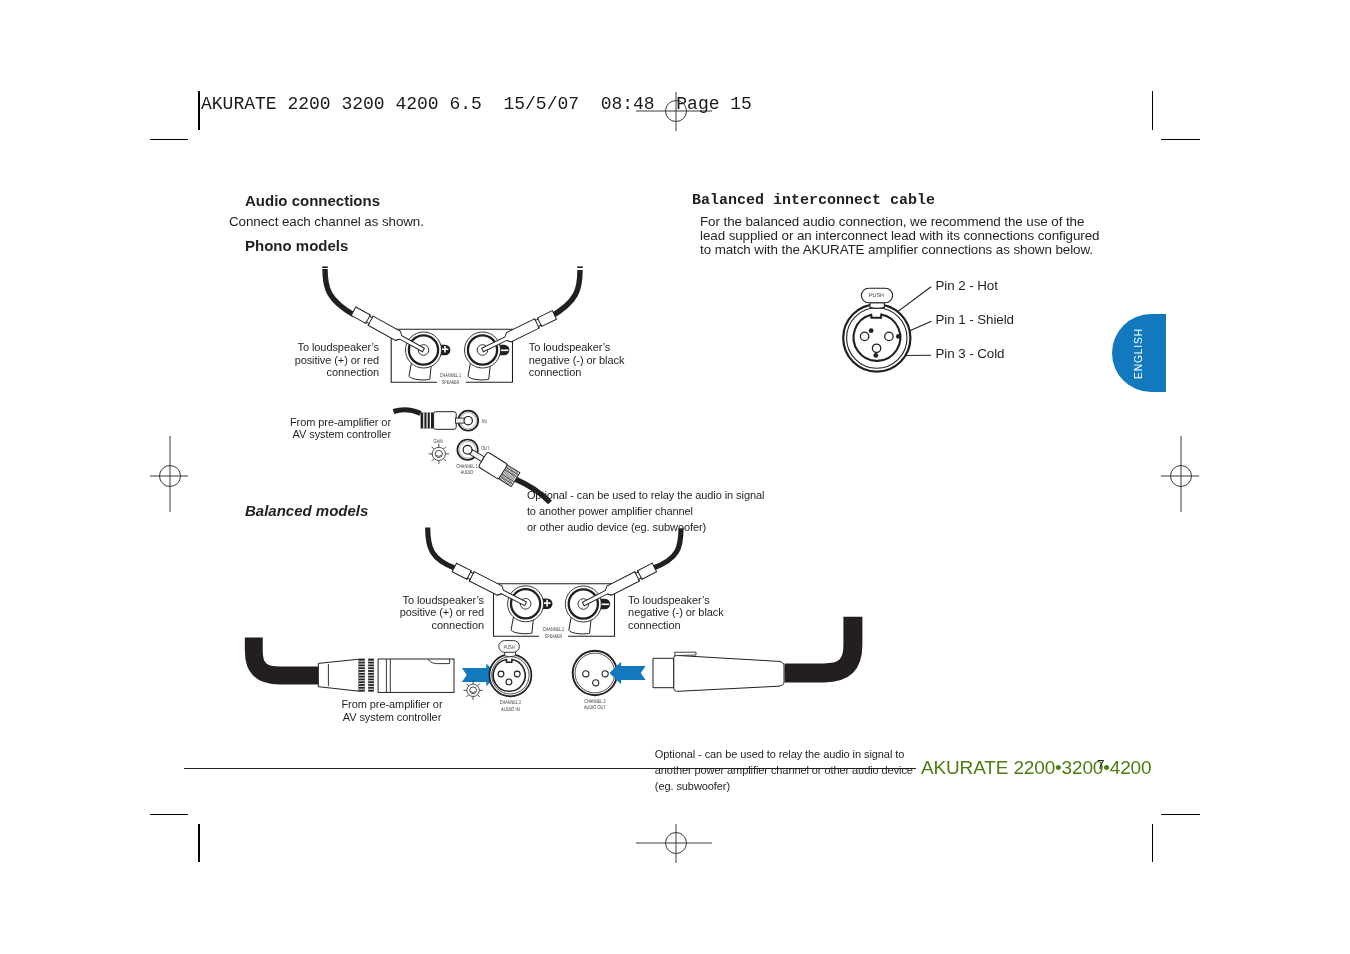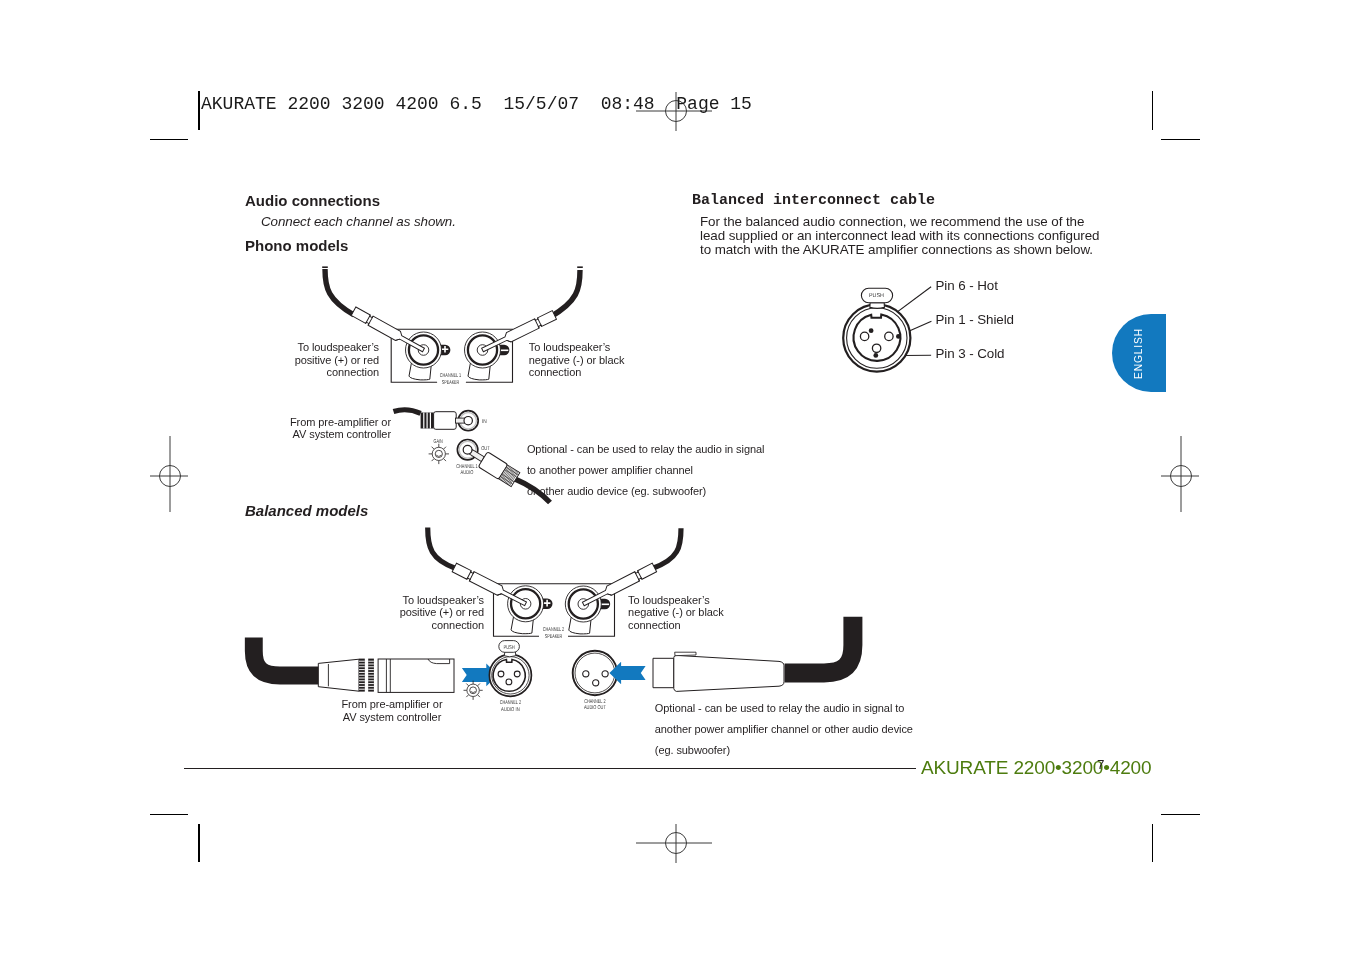--- a/index.html
+++ b/index.html
@@ -5,21 +5,21 @@
 <style>
   html,body{margin:0;padding:0;background:#ffffff;}
   body{width:1350px;height:954px;position:relative;overflow:hidden;
        font-family:"Liberation Sans",sans-serif;color:#231f20;
        -webkit-font-smoothing:antialiased;}
   .abs{position:absolute;}
   .mono{font-family:"Liberation Mono",monospace;}
   .hd{font-size:15px;font-weight:bold;line-height:14px;white-space:nowrap;}
   .bd{font-size:13.4px;letter-spacing:-0.08px;line-height:14.0px;white-space:pre-line;}
   .lbl{font-size:11px;letter-spacing:-0.08px;line-height:12.5px;white-space:pre-line;}
-  .lbl.wide{line-height:21px;}
+  .lbl.wide{line-height:16px;margin-top:48px;}
   .lbl.r{text-align:right;}
   svg{display:block;overflow:visible;}
   svg text{text-rendering:geometricPrecision;will-change:opacity;}
   .abs{will-change:opacity;}
   .panel-txt{font-family:"Liberation Sans",sans-serif;font-size:5.6px;fill:#3a3a3a;}
 
   
   .cropmark{position:absolute;background:#000;}
 
   
@@ -96,21 +96,21 @@
 
   <div class="abs mono" id="file-header">AKURATE 2200 3200 4200 6.5  15/5/07  08:48  Page 15</div>
 
   <div class="abs" id="lang-tab">
     <div class="t">
         <span>ENGLISH</span>
       </div>
   </div>
 
   <div class="abs hd" style="left:245px;top:194px;">Audio connections</div>
-  <div class="abs bd" style="left:261px;top:214.5px;font-style:italic;">Connect each channel as shown.</div>
+  <div class="abs bd" style="left:229px;top:214.5px;">Connect each channel as shown.</div>
   <div class="abs hd" style="left:245px;top:238.5px;">Phono models</div>
   <div class="abs hd" style="left:245px;top:504px;font-style:italic;">Balanced models</div>
 
   <svg class="abs" id="phono-diagram" style="left:240px;top:258px;" width="600" height="240" viewBox="0 0 600 240">
     <g fill="none" stroke="#231f20" stroke-width="1.1">
 
       <path d="M85,11 C85,30 88,42 114,57" stroke="#231f20" stroke-width="5.4" fill="none" stroke-linecap="butt"></path>
       <path d="M340,12 C340,31 337.5,43 310.6,58.8" stroke="#231f20" stroke-width="5.4" fill="none" stroke-linecap="butt"></path>
       <line x1="82.2" y1="9.2" x2="87.8" y2="9.2" stroke="#231f20" stroke-width="1.6"></line>
       <line x1="337.2" y1="9.2" x2="342.8" y2="9.2" stroke="#231f20" stroke-width="1.6"></line>
@@ -336,21 +336,21 @@
       <path d="M-6.2,-22.6 L-5.9,-19.6 L3.6,-19.6 L3.9,-22.9 A23.4,23.4 0 1 1 -6.2,-22.6 Z" fill="#ffffff" stroke="#231f20" stroke-width="2.1" transform="translate(0.6,-0.6)"></path>
       <circle cx="-12.2" cy="-1.6" r="4.2" fill="#ffffff" stroke="#231f20" stroke-width="1.3"></circle>
       <circle cx="12.1" cy="-1.6" r="4.2" fill="#ffffff" stroke="#231f20" stroke-width="1.3"></circle>
       <circle cx="-0.2" cy="10.3" r="4.2" fill="#ffffff" stroke="#231f20" stroke-width="1.3"></circle>
       <circle cx="-5.7" cy="-7.3" r="2.4" fill="#231f20"></circle>
       <circle cx="21.6" cy="-1.6" r="2.4" fill="#231f20"></circle>
       <circle cx="-1" cy="17.4" r="2.4" fill="#231f20"></circle>
       <text class="panel-txt" x="-0.3" y="-41" text-anchor="middle" font-size="7.6" textLength="15" lengthAdjust="spacingAndGlyphs">PUSH</text>
     </g>
   </svg>
-  <div class="abs bd" style="left:935.4px;top:279.3px;">Pin 6 - Hot</div>
+  <div class="abs bd" style="left:935.4px;top:279.3px;">Pin 2 - Hot</div>
   <div class="abs bd" style="left:935.4px;top:313.3px;">Pin 1 - Shield</div>
   <div class="abs bd" style="left:935.4px;top:346.7px;">Pin 3 - Cold</div>
 
   <div class="abs" id="footer-rule"></div>
   <div class="abs" id="footer-brand">AKURATE 2200•3200•4200</div>
   <div class="abs" id="footer-pageno">7</div>
 
 </div>
 
 </body></html>

